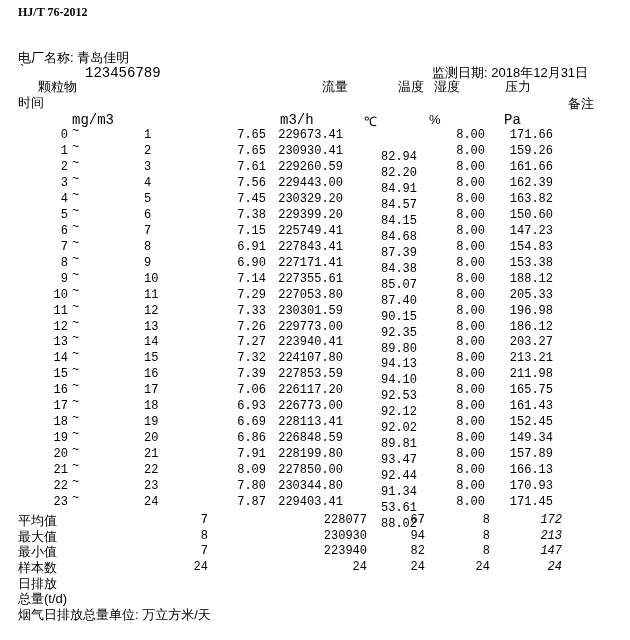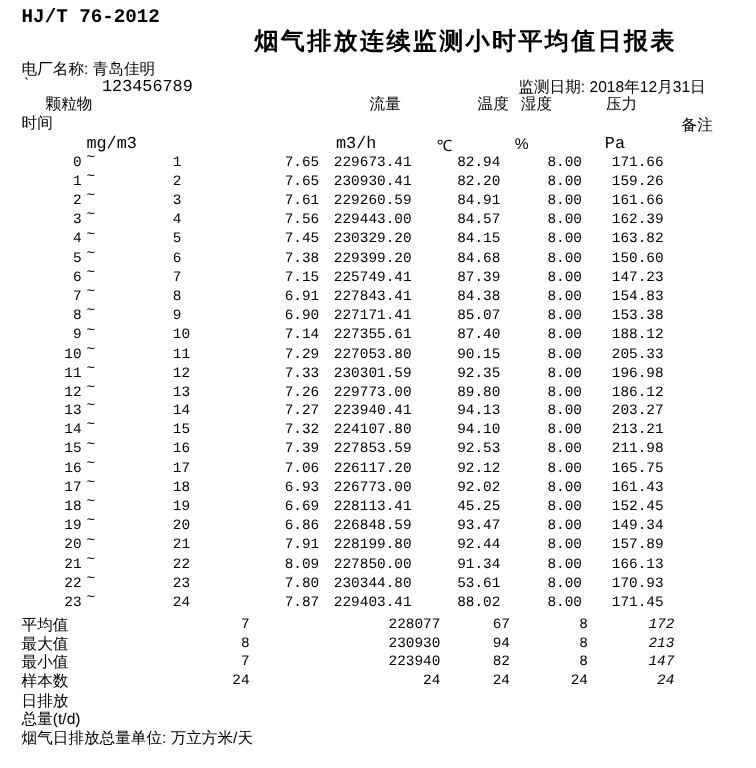--- a/index.html
+++ b/index.html
@@ -2,66 +2,65 @@
 <html><head>
 <meta charset="utf-8">
 <style>
   html,body{margin:0;padding:0;background:#fff;}
   body{width:630px;height:640px;position:relative;overflow:hidden;
        font-family:"Liberation Sans",sans-serif;color:#000;}
   .page{position:absolute;left:0;top:0;width:630px;height:640px;background:#fff;}
   .abs{position:absolute;white-space:pre;}
   .cjk{font-size:13px;line-height:15px;}
   .num{font-family:"Liberation Mono","DejaVu Sans Mono",monospace;font-size:14px;line-height:15px;}
-  .standard{left:18px;top:5px;font-family:Liberation Mono, monospace;font-weight:bold;font-size:16px;}
+  .standard{left:18px;top:5px;font-family:Liberation Serif, serif;font-weight:bold;font-size:12px;}
   .title{left:212px;top:21px;font-size:20px;font-weight:bold;letter-spacing:2px;}
   .plant-line{left:18px;top:50px;}
   .plant-mark{left:20px;top:62px;}
   .plant-code{left:85px;top:66px;}
   .date-line{left:432px;top:65px;}
   .h-pm{left:38px;top:79px;}
-  .h-flow{left:308px;top:79px;text-align:right;}
+  .h-flow{left:322px;top:79px;text-align:right;}
   .h-temp{left:398px;top:79px;}
   .h-hum{left:434px;top:79px;}
   .h-press{left:505px;top:79px;}
   .h-time{left:18px;top:95px;}
   .h-remark{left:568px;top:96px;}
   .u-pm{left:72px;top:113px;}
   .u-flow{left:280px;top:113px;}
   .u-temp{left:364px;top:112px;font-size:13px;}
   .u-hum{left:429px;top:112px;font-size:13px;}
   .u-press{left:504px;top:113px;}
   .hrow,.srow{position:absolute;left:0;width:630px;height:16px;}
   .cell{position:absolute;top:0;white-space:pre;
         font-family:"Liberation Mono","DejaVu Sans Mono",monospace;font-size:12px;line-height:15px;}
   .c-start{left:0;width:68px;text-align:right;}
   .c-tilde{left:72px;top:-4px;font-size:12px;}
   .c-end{left:144px;}
   .c-pm{left:184px;width:82px;text-align:right;}
   .c-flow{left:258px;width:85px;text-align:right;}
-  .c-temp{left:347px;width:70px;text-align:right;}
+  .c-temp{left:347px;width:70px;text-align:right;margin-top:22px;}
   .c-hum{left:420px;width:65px;text-align:right;}
   .c-press{left:488px;width:65px;text-align:right;}
   .s-label{position:absolute;left:18px;top:0;font-size:13px;line-height:15px;
            font-family:"Liberation Sans",sans-serif;white-space:pre;}
   .s-pm{left:120px;width:88px;text-align:right;}
   .s-flow{left:277px;width:90px;text-align:right;}
   .s-temp{left:350px;width:75px;text-align:right;}
   .s-hum{left:420px;width:70px;text-align:right;}
   .s-press{left:482px;width:80px;text-align:right;font-style:italic;}
   .f-daily{left:18px;top:576px;}
   .f-total{left:18px;top:591px;}
   .f-note{left:18px;top:607px;}
 </style>
 </head>
 <body>
 
 <div class="page">
   <div class="abs standard">HJ/T 76-2012</div>
-  <div class="abs title">烟气排放连续监测小时平均值日报表</div>
 
   <div class="abs cjk plant-line"><span>电厂名称:</span> <span>青岛佳明</span></div>
   <div class="abs cjk plant-mark">`</div>
   <div class="abs num plant-code">123456789</div>
 
   <div class="abs cjk date-line"><span>监测日期:</span> <span>2018年12月31日</span></div>
 
   <div class="abs cjk h-pm">颗粒物</div>
   <div class="abs cjk h-flow">流量</div>
   <div class="abs cjk h-temp">温度</div>
@@ -256,21 +255,21 @@
         <span class="cell c-temp">92.02</span>
         <span class="cell c-hum">8.00</span>
         <span class="cell c-press">161.43</span>
       </div>
       <div class="hrow" style="top: 415.28px;">
         <span class="cell c-start">18</span>
         <span class="cell c-tilde">~</span>
         <span class="cell c-end">19</span>
         <span class="cell c-pm">6.69</span>
         <span class="cell c-flow">228113.41</span>
-        <span class="cell c-temp">45.25</span>
+        <span class="cell c-temp">89.81</span>
         <span class="cell c-hum">8.00</span>
         <span class="cell c-press">152.45</span>
       </div>
       <div class="hrow" style="top: 431.24px;">
         <span class="cell c-start">19</span>
         <span class="cell c-tilde">~</span>
         <span class="cell c-end">20</span>
         <span class="cell c-pm">6.86</span>
         <span class="cell c-flow">226848.59</span>
         <span class="cell c-temp">93.47</span>

